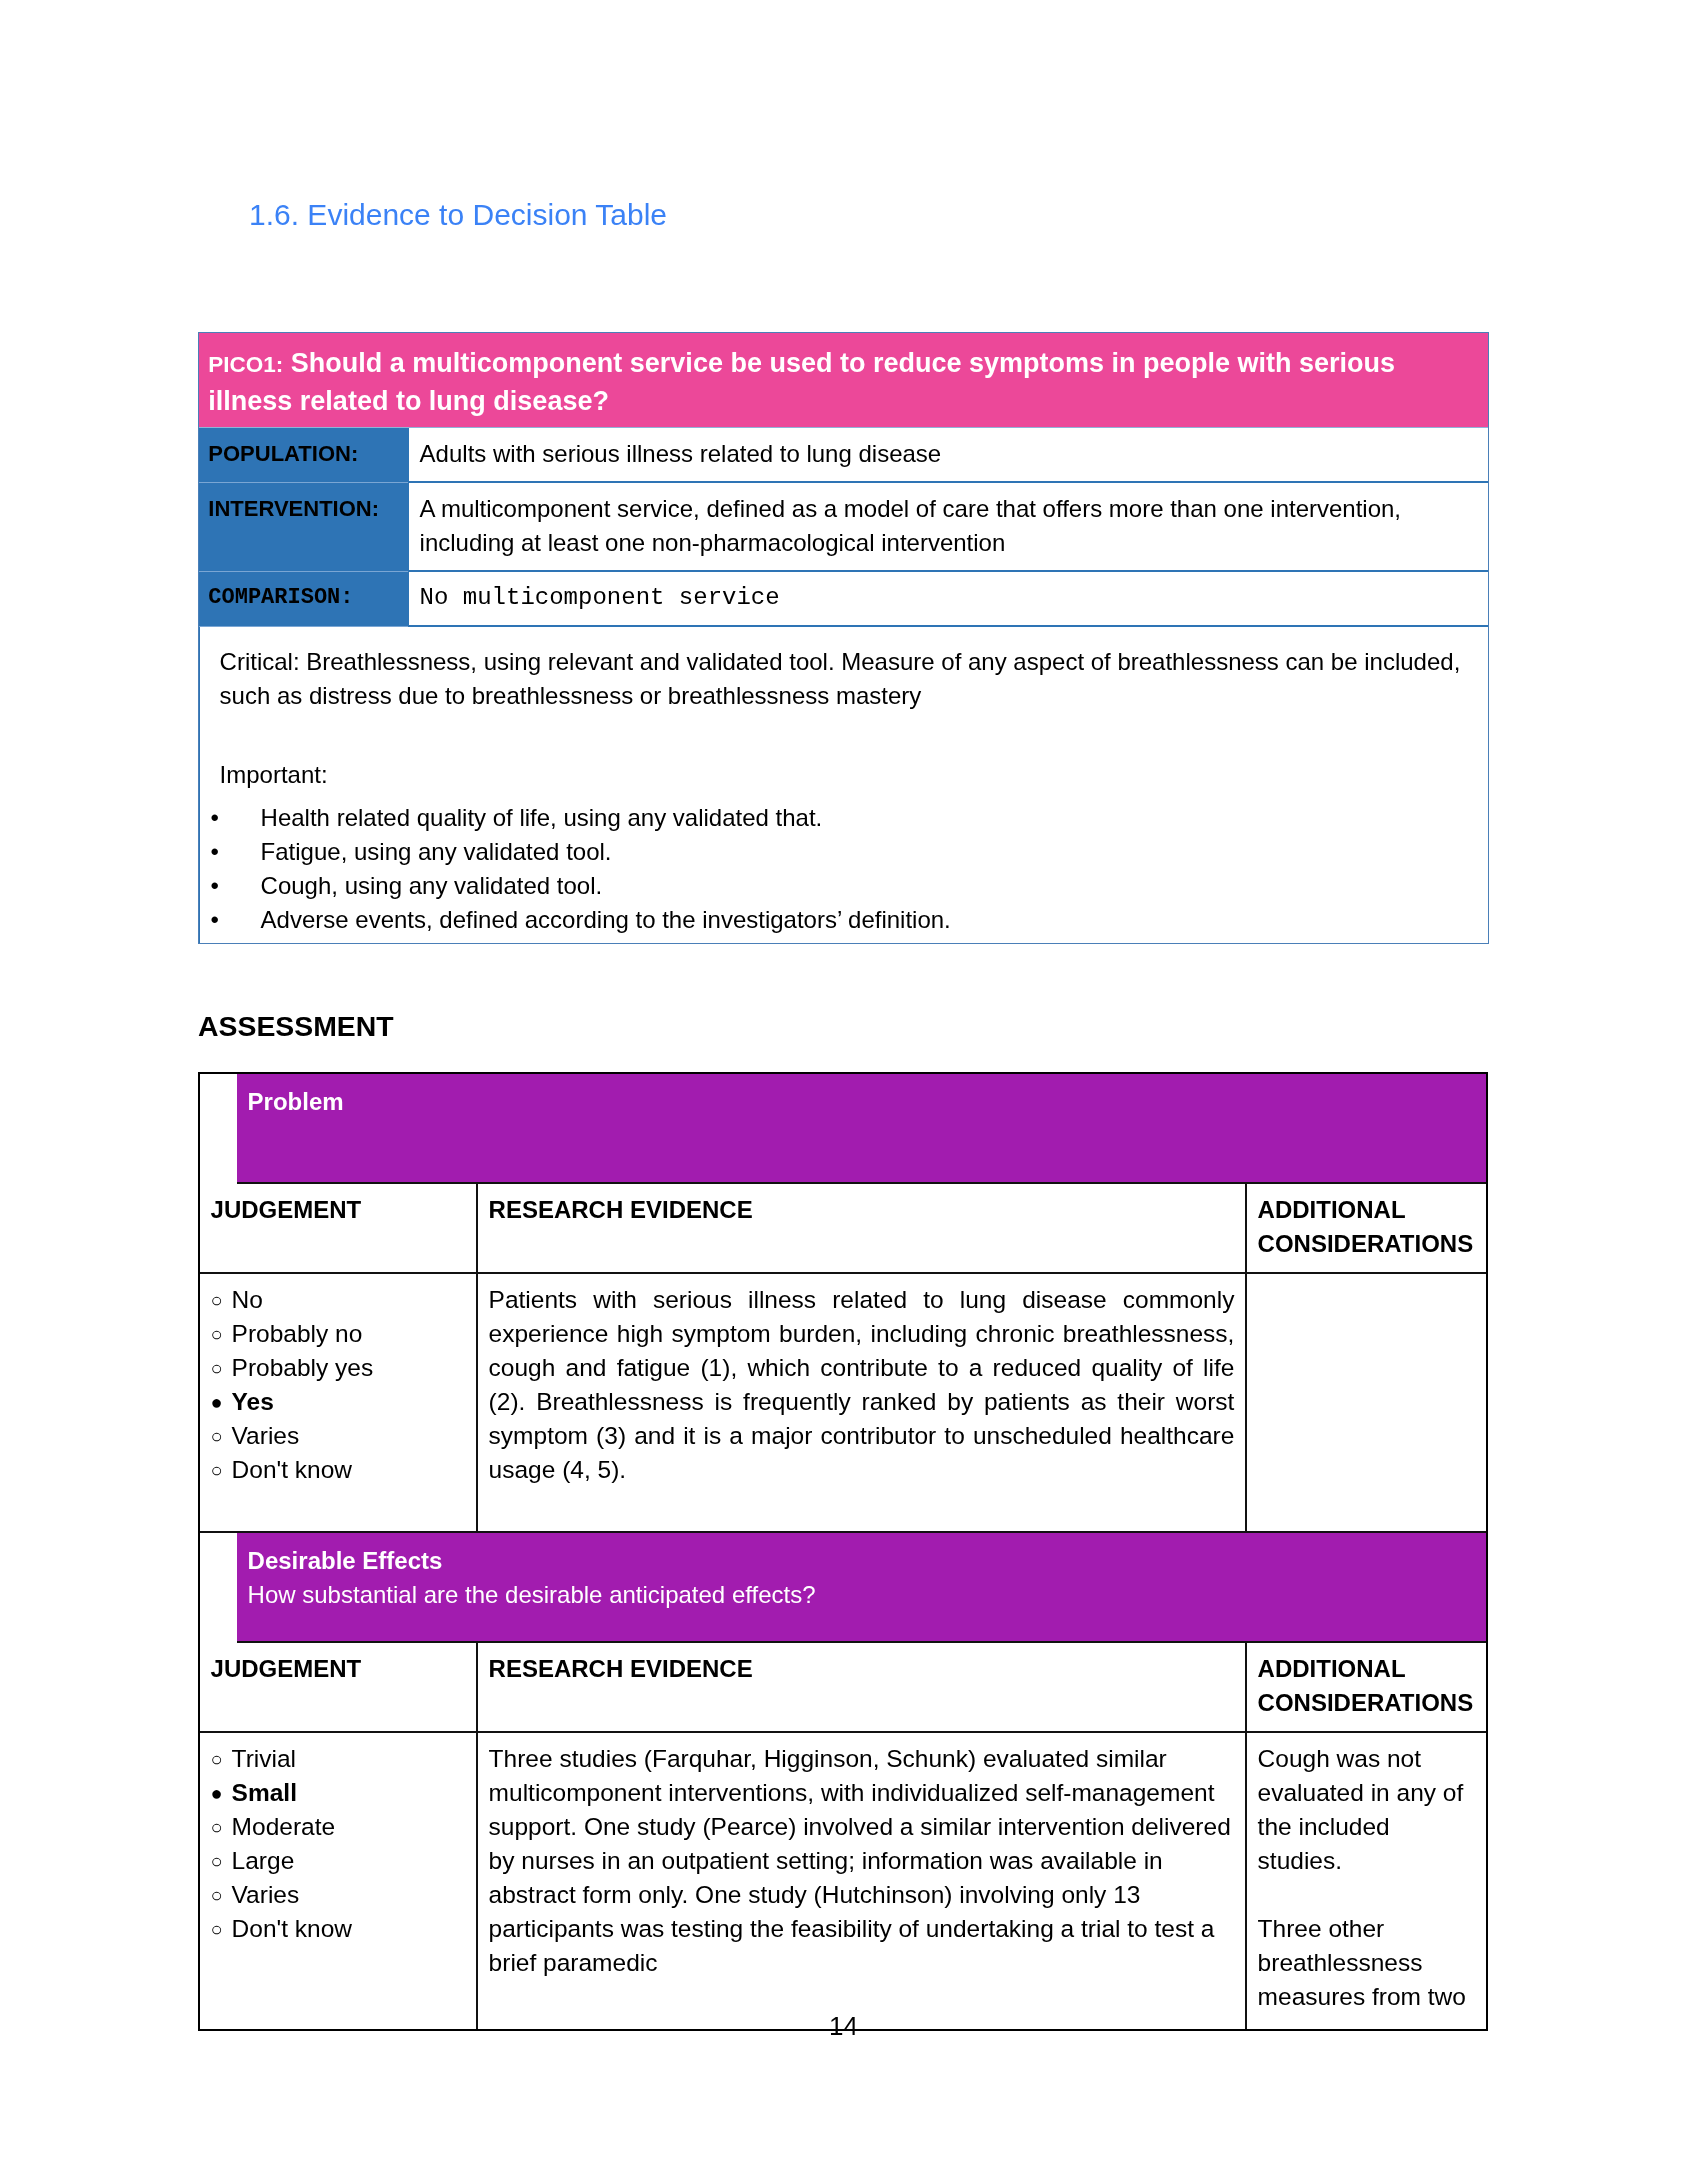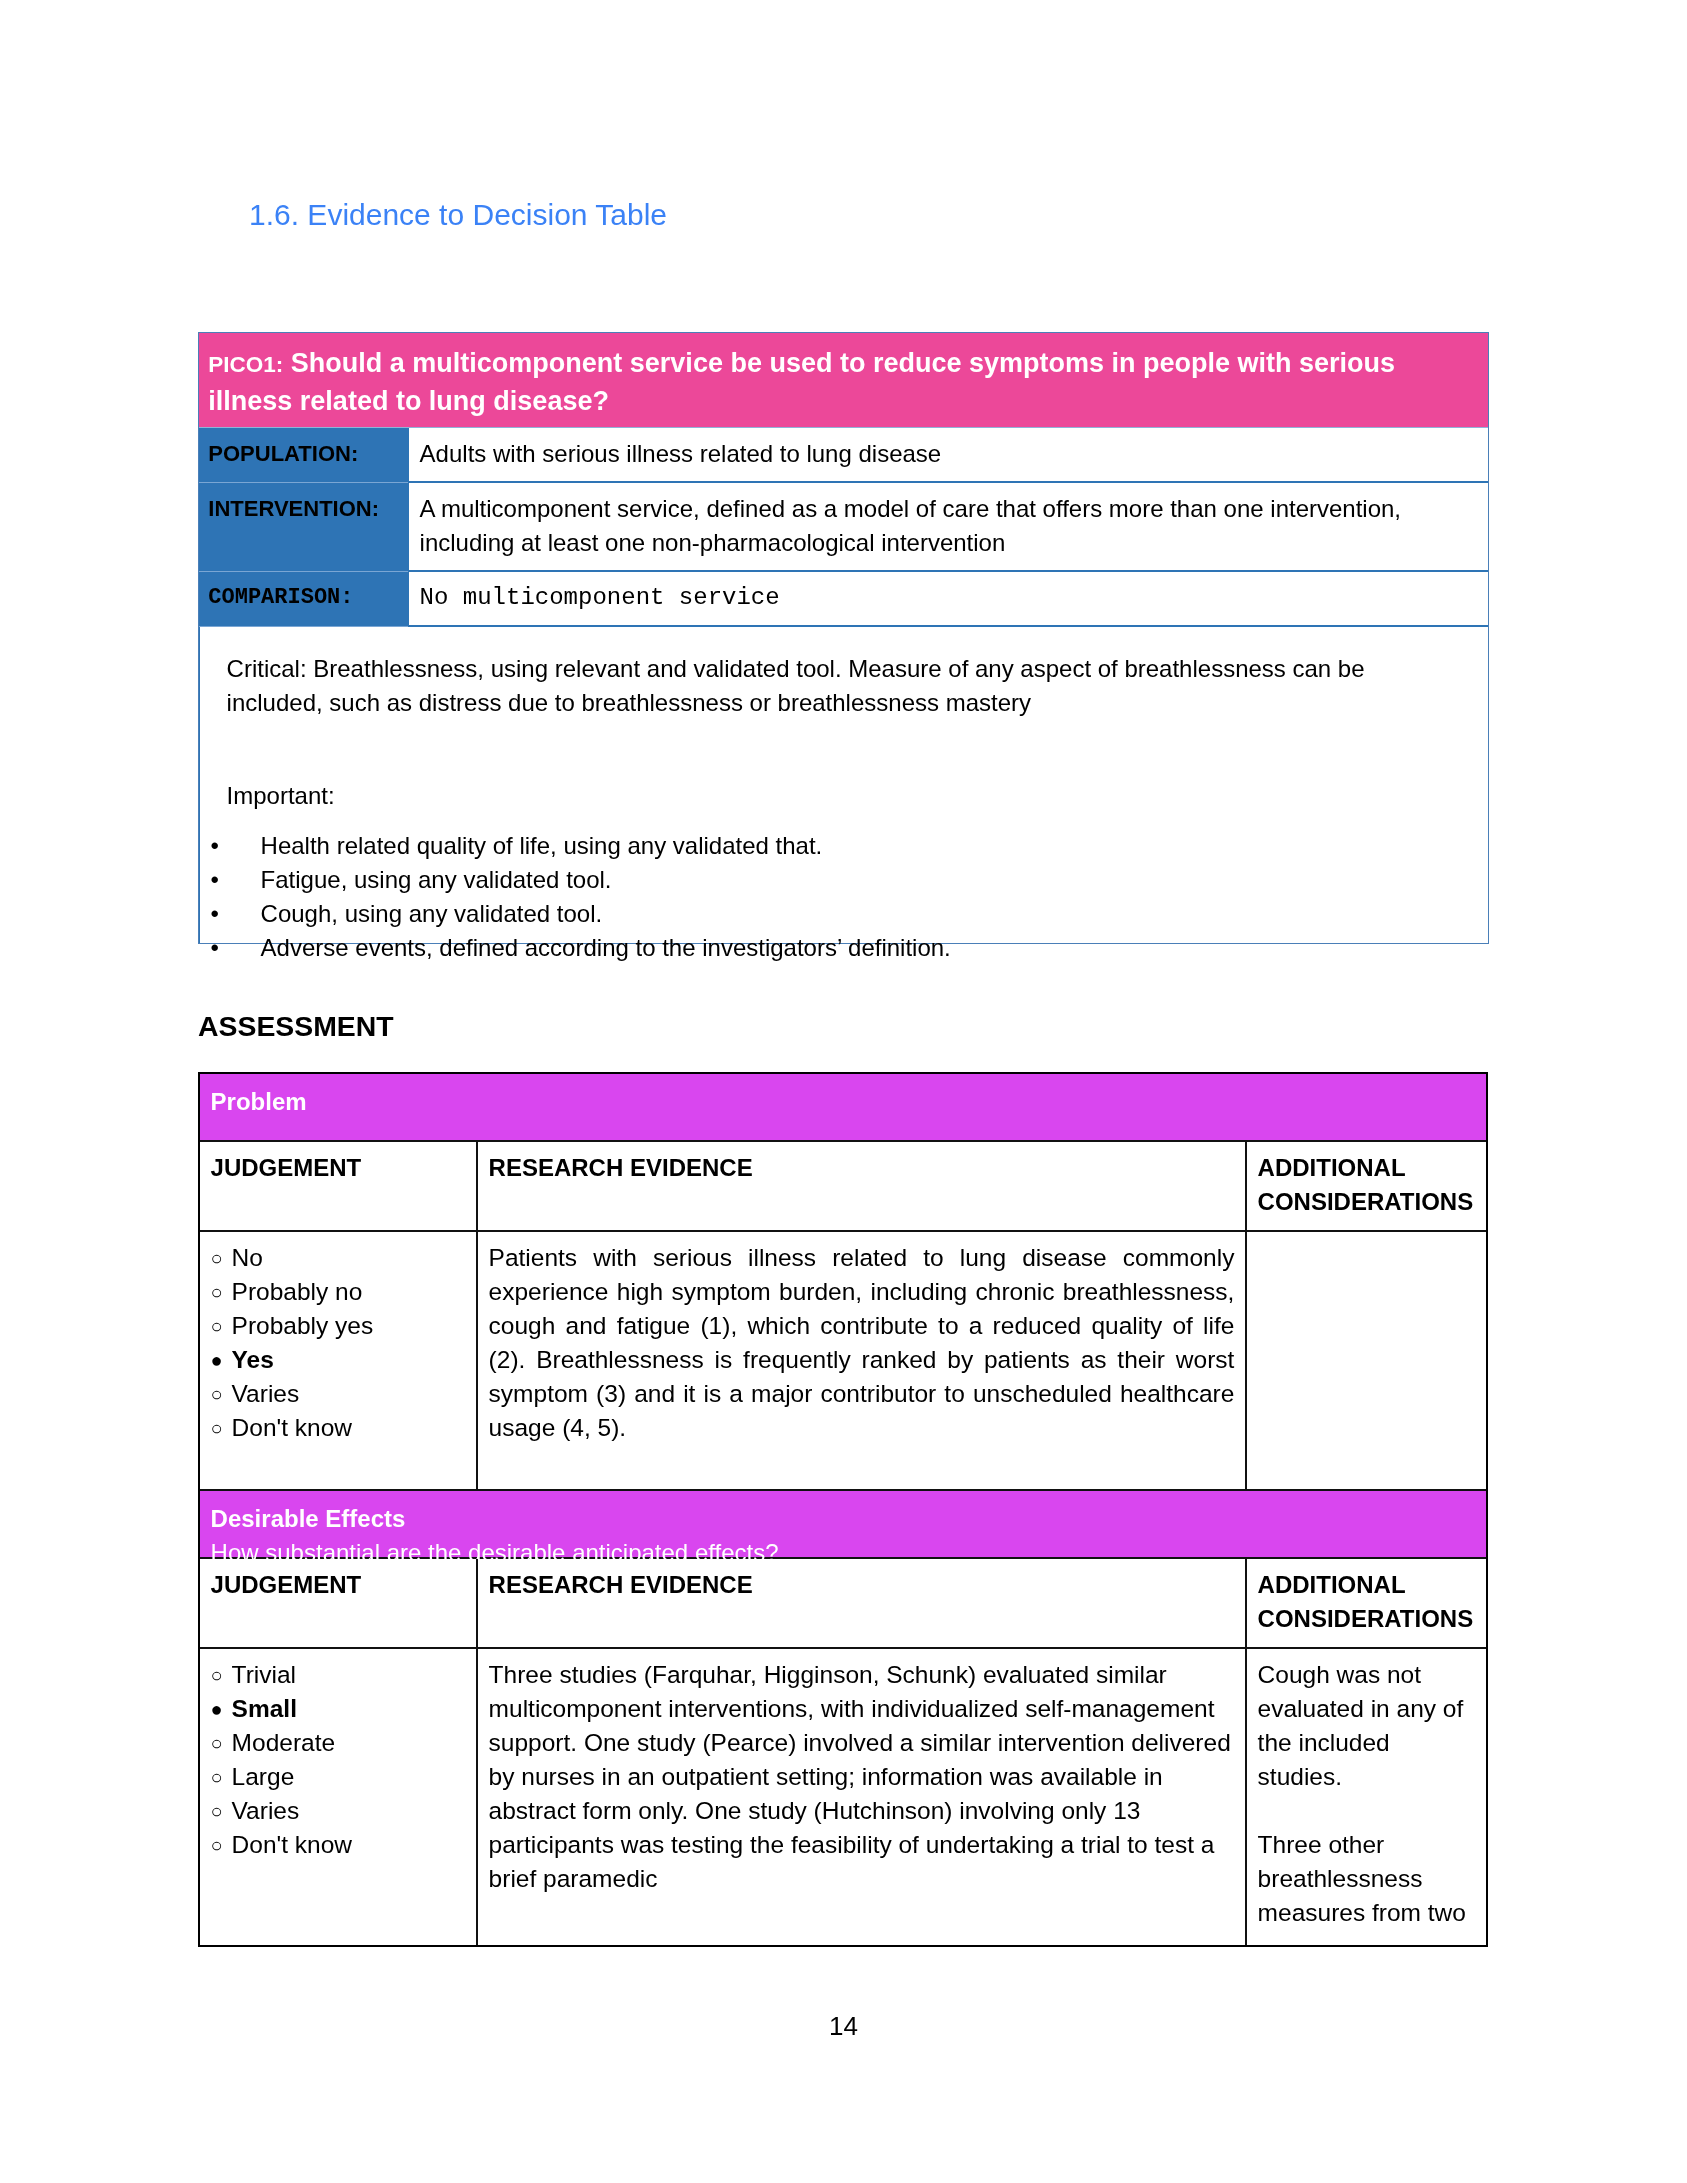--- a/index.html
+++ b/index.html
@@ -13,31 +13,31 @@
   #pico .hdr { background:#ec4899; color:#fff; font-weight:bold; font-size:27px; line-height:37px;
                padding:12px 9.3px 6.6px 9.3px; height:95px; box-sizing:border-box; border-bottom:0.7px solid #8fb3d9; }
   #pico .hdr .pre { font-size:22.5px; }
   #pico .row { display:flex; }
   #pico .lab { width:209px; flex:none; background:#2e74b5; color:#000000; font-weight:bold; font-size:22px;
                line-height:34px; padding:9.3px 9.3px; box-sizing:border-box; border-bottom:0.7px solid #7aa6d4; }
   #pico .val { flex:1; font-size:24px; line-height:34px; padding:9.3px 10.6px; box-sizing:border-box;
                border-bottom:2px solid #2e74b5; border-left:1.3px solid #2e74b5; }
   #pico .row:last-child .val, #pico .row:last-child .lab { border-bottom:none; }
   #r-pop { height:55px; } #r-int { height:89px; } #r-cmp { height:55px;font-family:Liberation Mono, monospace; } #r-out { height:316px; }
-  .out-p { margin:16px; }
+  .out-p { margin:9px; }
   .out-gap { height:26.5px; }
   .bul { display:flex; }
   .bul .dot { width:50px; flex:none; }
 
   #assess-h { left:198px; top:1010px; font-size:28.4px; font-weight:bold; }
 
   
   #assess { left:198px; top:1072px; width:1290px; border:2px solid #000; box-sizing:border-box; }
-  .sec-h { background:#d946ef; color:#fff; font-size:24px; line-height:34px; padding:10.6px 10.6px;
-           height:68px; box-sizing:border-box; border-bottom:2px solid #111; }
+  .sec-h { background:#a21caf; color:#fff; font-size:24px; line-height:34px; padding:10.6px 10.6px;
+           height:110px; box-sizing:border-box; border-bottom:2px solid #111;margin-left:37px; }
   .sec-h .t { font-weight:bold; }
   .arow { display:flex; border-bottom:2px solid #111; box-sizing:border-box; }
   .arow:last-child { border-bottom:none; }
   .c1 { width:278px; flex:none; box-sizing:border-box; padding:9.3px 10.6px; border-right:2px solid #111; }
   .c2 { width:769px; flex:none; box-sizing:border-box; padding:9.3px 10.6px; border-right:2px solid #111; }
   .c3 { flex:1; box-sizing:border-box; padding:9.3px 10.6px; }
   .colh { height:90px; font-size:24px; font-weight:bold; line-height:34px; }
   .body { font-size:24.5px; line-height:34px; }
   .opt { display:flex; align-items:center; }
   .opt .rb { width:21px; flex:none; font-size:20px; }

